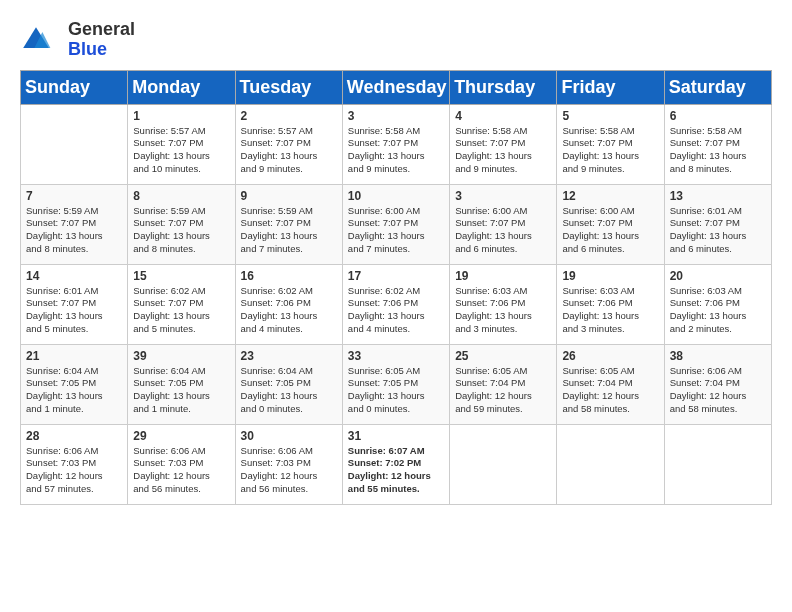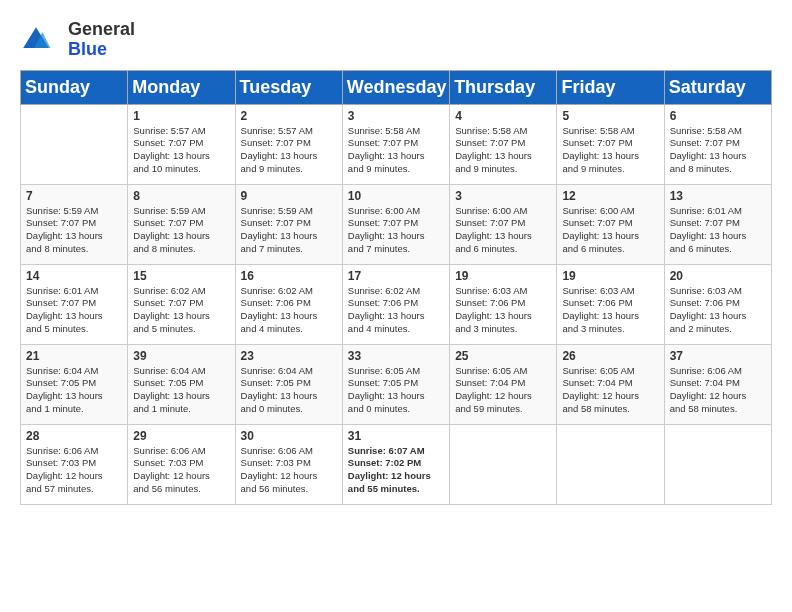--- a/index.html
+++ b/index.html
@@ -299,21 +299,21 @@
 and 59 minutes.</div>
         </td>
         <td>
           <div class="date-num">26</div>
           <div class="cell-info" style="white-space: pre-line;">Sunrise: 6:05 AM
 Sunset: 7:04 PM
 Daylight: 12 hours
 and 58 minutes.</div>
         </td>
         <td>
-          <div class="date-num">37</div>
+          <div class="date-num">38</div>
           <div class="cell-info" style="white-space: pre-line;">Sunrise: 6:06 AM
 Sunset: 7:04 PM
 Daylight: 12 hours
 and 58 minutes.</div>
         </td>
       </tr>
       <tr>
         <td>
           <div class="date-num">28</div>
           <div class="cell-info" style="white-space: pre-line;">Sunrise: 6:06 AM

